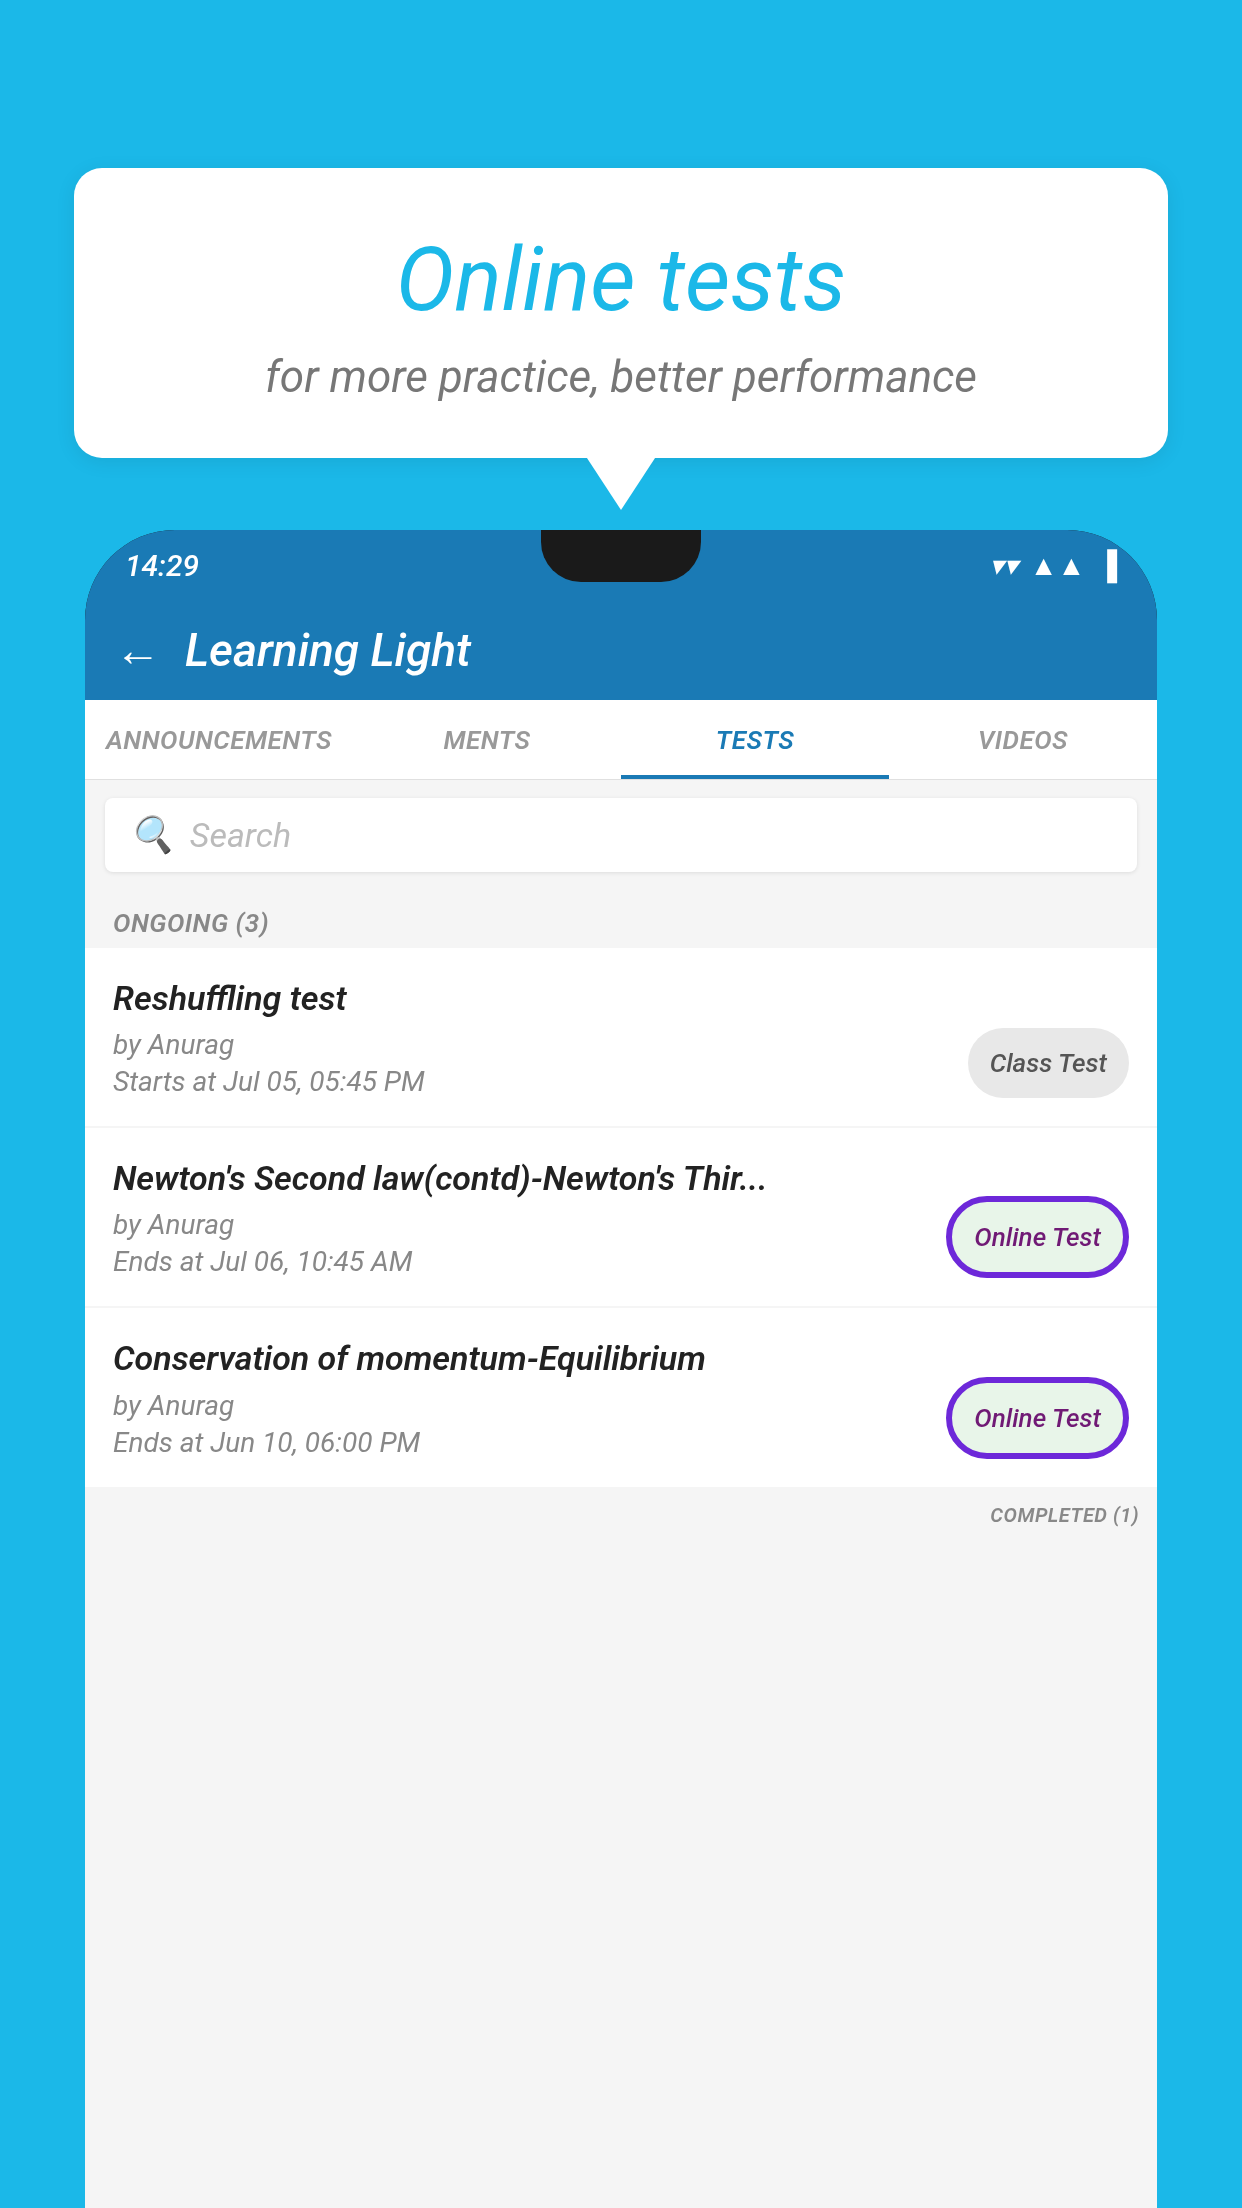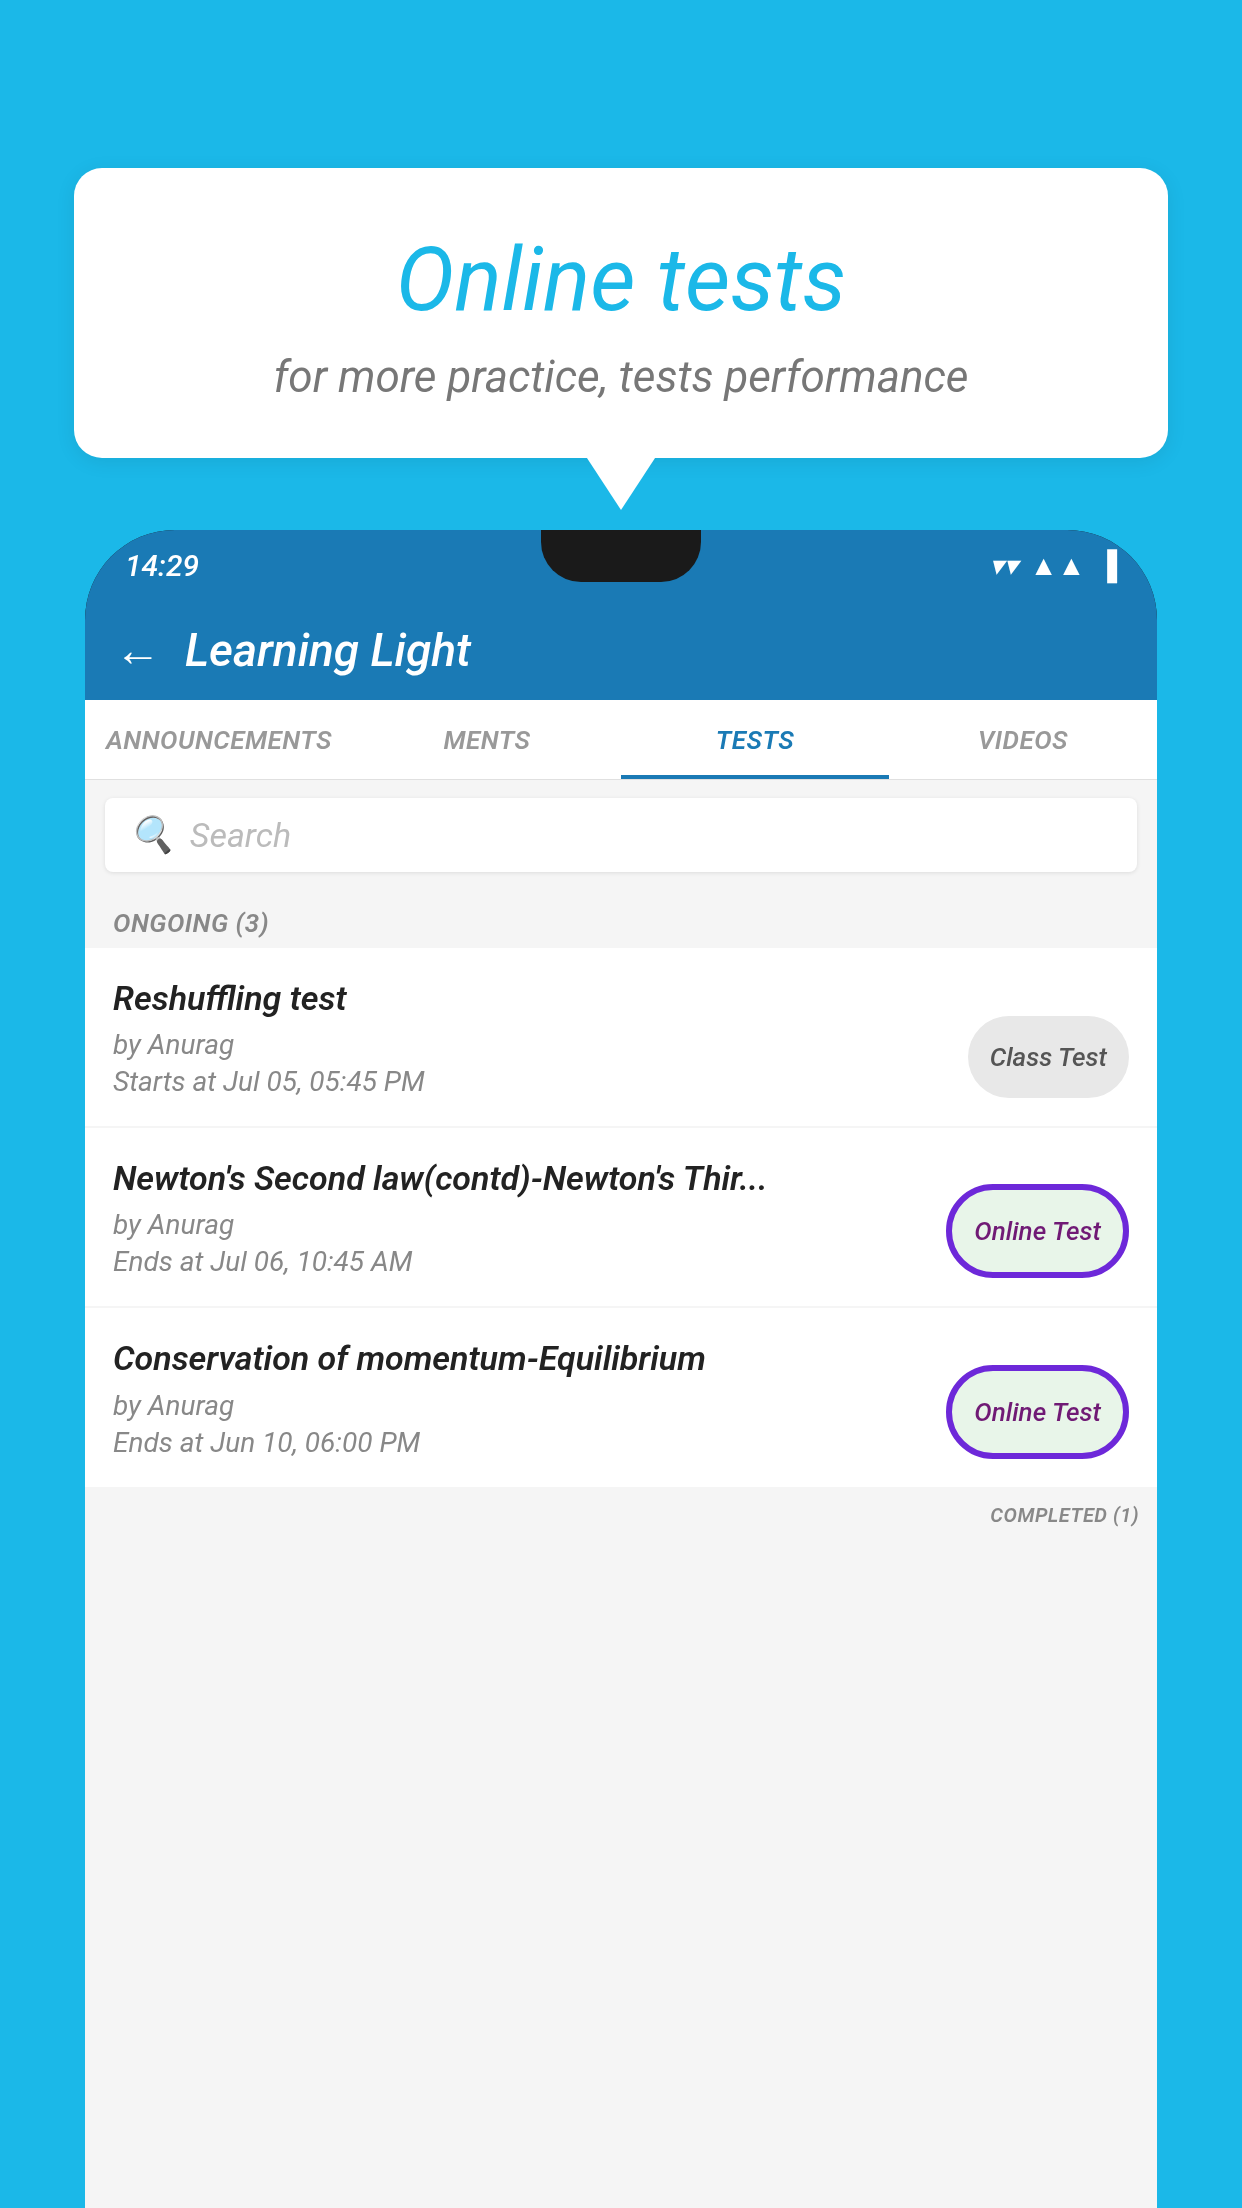--- a/index.html
+++ b/index.html
@@ -206,21 +206,21 @@
       font-size: 28px;
       color: #888;
       margin-bottom: 4px;
     }
     .test-date {
       font-size: 28px;
       color: #888;
     }
     .badge {
       border-radius: 50px;
-      padding: 26px 22px;
+      padding: 20px 22px;
       font-size: 26px;
       font-weight: 500;
       white-space: nowrap;
       margin-top: 4px;
     }
     .badge-class {
       background: #e8e8e8;
       color: #555;
     }
     .badge-online {
@@ -245,21 +245,21 @@
       border-radius: 0;
       overflow: hidden;
       height: calc(100% - 170px);
     }
   </style>
 </head>
 <body>
 
 <div class="speech-bubble">
   <div class="bubble-title">Online tests</div>
-  <div class="bubble-subtitle">for more practice, tests performance</div>
+  <div class="bubble-subtitle">for more practice, better performance</div>
 </div>
 
 <div class="phone-frame">
 
   <div class="phone-status-bar">
     <div class="notch"></div>
     <span class="status-time">14:29</span>
     <div class="status-icons">
       <span>▾▾</span>
       <span>▲▲</span>

